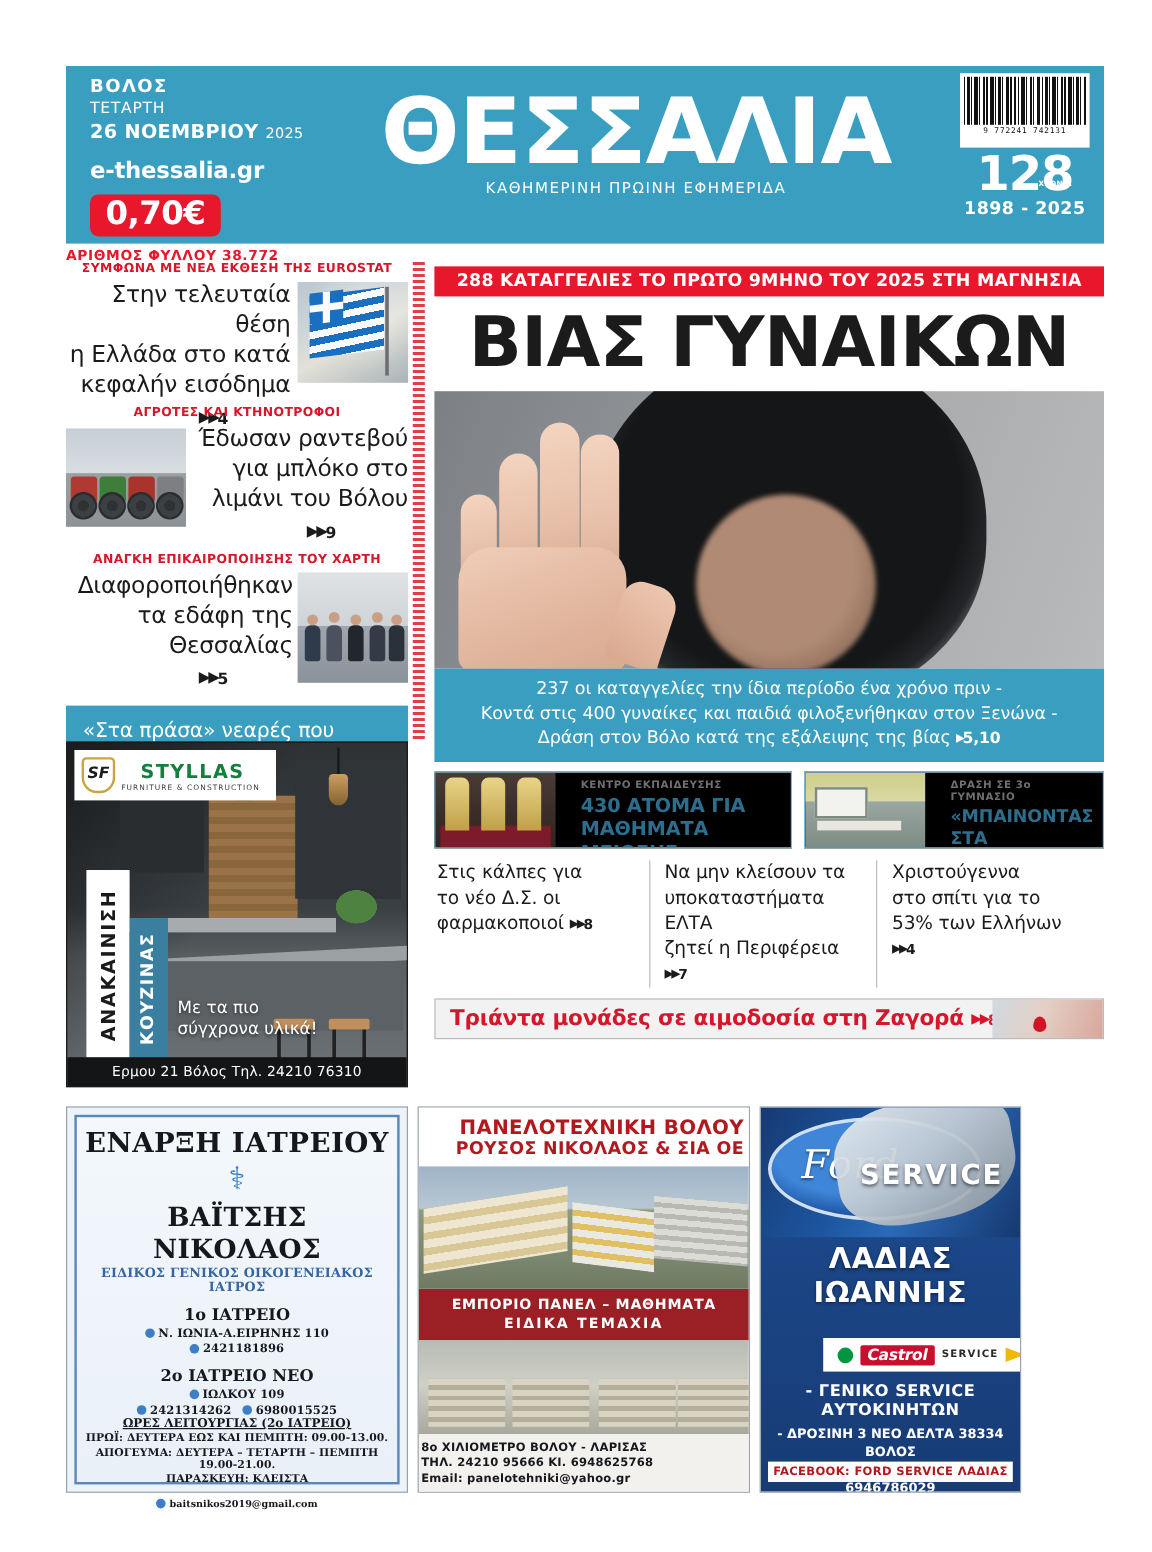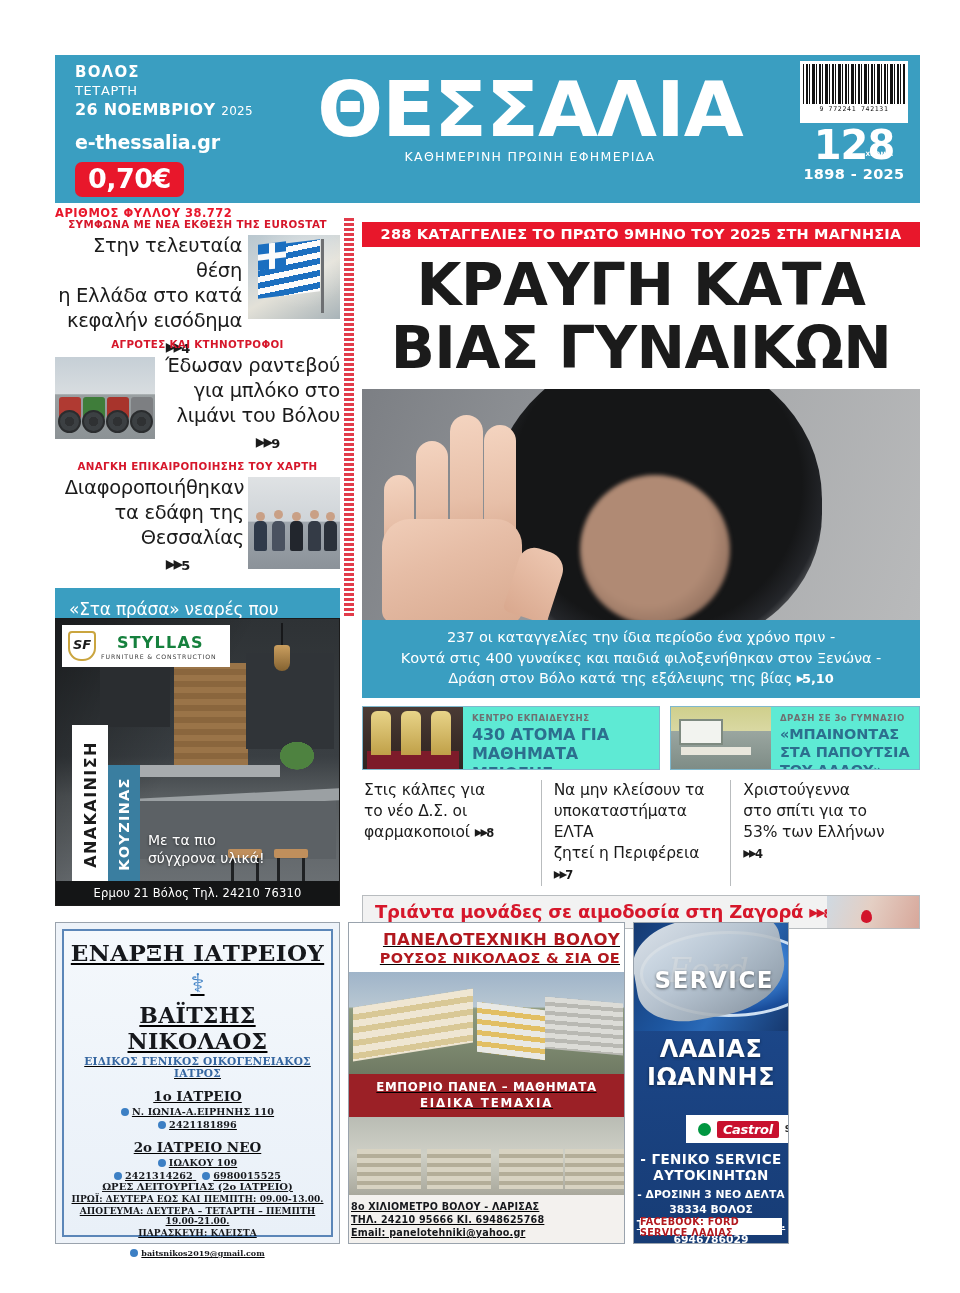--- a/index.html
+++ b/index.html
@@ -242,22 +242,22 @@
     background: linear-gradient(200deg,#eec8b2,#d9a88e); transform: rotate(18deg); }
   .tealcap {
     background: #3a9ec1; color:#fff; text-align:center;
     padding: 7px 10px 8px 10px; font-size: 14.6px; line-height: 20.5px; letter-spacing:-.1px;
   }
   .tealcap .pg { font-weight:bold; font-size: 13px; }
 
   
   .boxrow { display:flex; gap: 10px; margin-top: 8px; }
   .boxstory {
-    border: 1.4px solid #7fb8cd; background:#5eead4; display:flex; align-items:stretch;
-    height: 64px; overflow:hidden;
+    border: 1.4px solid #7fb8cd; background:#000000; display:flex; align-items:stretch;
+    height: 64px; overflow:hidden;gap:12px;
   }
   .bs-left { flex: 0 0 298px; }
   .bs-right { flex: 1; }
   .bs-photo { width: 100px; flex: 0 0 100px; position:relative; overflow:hidden; }
   .bs-photo.church { background: linear-gradient(180deg,#4a3b35 0%,#3a2d28 55%,#2f2521 100%); }
   .bs-photo.church .pr { position:absolute; bottom: 14px; width: 20px; height: 44px; border-radius: 6px 6px 0 0;
                          background: linear-gradient(180deg,#e8d489,#c0a048); }
   .bs-photo.church .tbl { position:absolute; bottom:0; left:4px; width:92px; height:18px; background:#7d1b2a; }
   .bs-photo.cls { background: linear-gradient(180deg,#cfcf8c 0%,#d9d8a2 38%,#9aa6a0 39%,#7e8c86 100%); }
   .bs-photo.cls .wb { position:absolute; left:8px; top:12px; width:44px; height:26px; background:#f2f3ef; border:2px solid #7e8a80;}
@@ -283,21 +283,21 @@
   .bloodstrip .txt {
     padding-left: 12px; font-size: 18px; font-weight: bold; color:#d6172b; letter-spacing:-.2px;
   }
   .bloodstrip .pg { font-size: 12px; }
   .bloodstrip .bphoto { position:absolute; right:0; top:0; bottom:0; width: 92px;
     background: linear-gradient(110deg,#cfd9e2 0%,#e4cfc4 45%,#d7a79a 100%); }
   .bloodstrip .bphoto .drop { position:absolute; left:34px; top:14px; width:11px; height:13px;
     background:#d2142b; border-radius: 50% 50% 50% 50% / 62% 62% 38% 38%; }
 
   
-  .adrow { position:absolute; left: 55px; top: 922px; width: 734px; height: 322px; display:flex; gap: 8px; text-decoration: underline; }
+  .adrow { position:absolute; left: 55px; top: 922px; width: 796px; height: 322px; display:flex; gap: 8px; }
 
   
   .ad-doc {
     flex: 0 0 285px; border: 1px solid #9aa3ad; background:#eef3f9; position:relative; padding: 6px;
   }
   .ad-doc-inner { border: 2px solid #5b86b8; height: 100%; padding: 8px 6px; text-align:center;
     background: linear-gradient(180deg,#f4f8fc 0%,#e9f0f8 100%); }
   .doc-t1 { font-family:"DejaVu Serif","Liberation Serif",serif; font-size: 23px; font-weight:bold; color:#16181c; letter-spacing:.4px;}
   .doc-caduceus { font-size: 26px; color:#3c7fc4; line-height: 30px; margin: 2px 0 4px 0; }
   .doc-name { font-family:"DejaVu Serif","Liberation Serif",serif; font-size: 22px; font-weight:bold; color:#16181c; letter-spacing:.3px; }
@@ -546,21 +546,20 @@
       <div>σύγχρονα υλικά!</div>
     </div>
     <div class="st-footer">Ερμου 21 Βόλος Τηλ. 24210 76310</div>
   </div>
 
   <div class="main">
 
     <div class="redbar">288 ΚΑΤΑΓΓΕΛΙΕΣ ΤΟ ΠΡΩΤΟ 9ΜΗΝΟ ΤΟΥ 2025 ΣΤΗ ΜΑΓΝΗΣΙΑ</div>
 
     <div class="bighead">
-      <div>ΚΡΑΥΓΗ ΚΑΤΑ</div>
       <div>ΒΙΑΣ ΓΥΝΑΙΚΩΝ</div>
     </div>
 
     <div class="mainphoto">
       <div class="mp-hair"></div>
       <div class="mp-face"></div>
       <div class="mp-fing" style="left:22px;top:86px;width:30px;height:80px;"></div>
       <div class="mp-fing" style="left:54px;top:52px;width:32px;height:112px;"></div>
       <div class="mp-fing" style="left:88px;top:26px;width:33px;height:138px;"></div>
       <div class="mp-fing" style="left:122px;top:36px;width:32px;height:128px;"></div>

